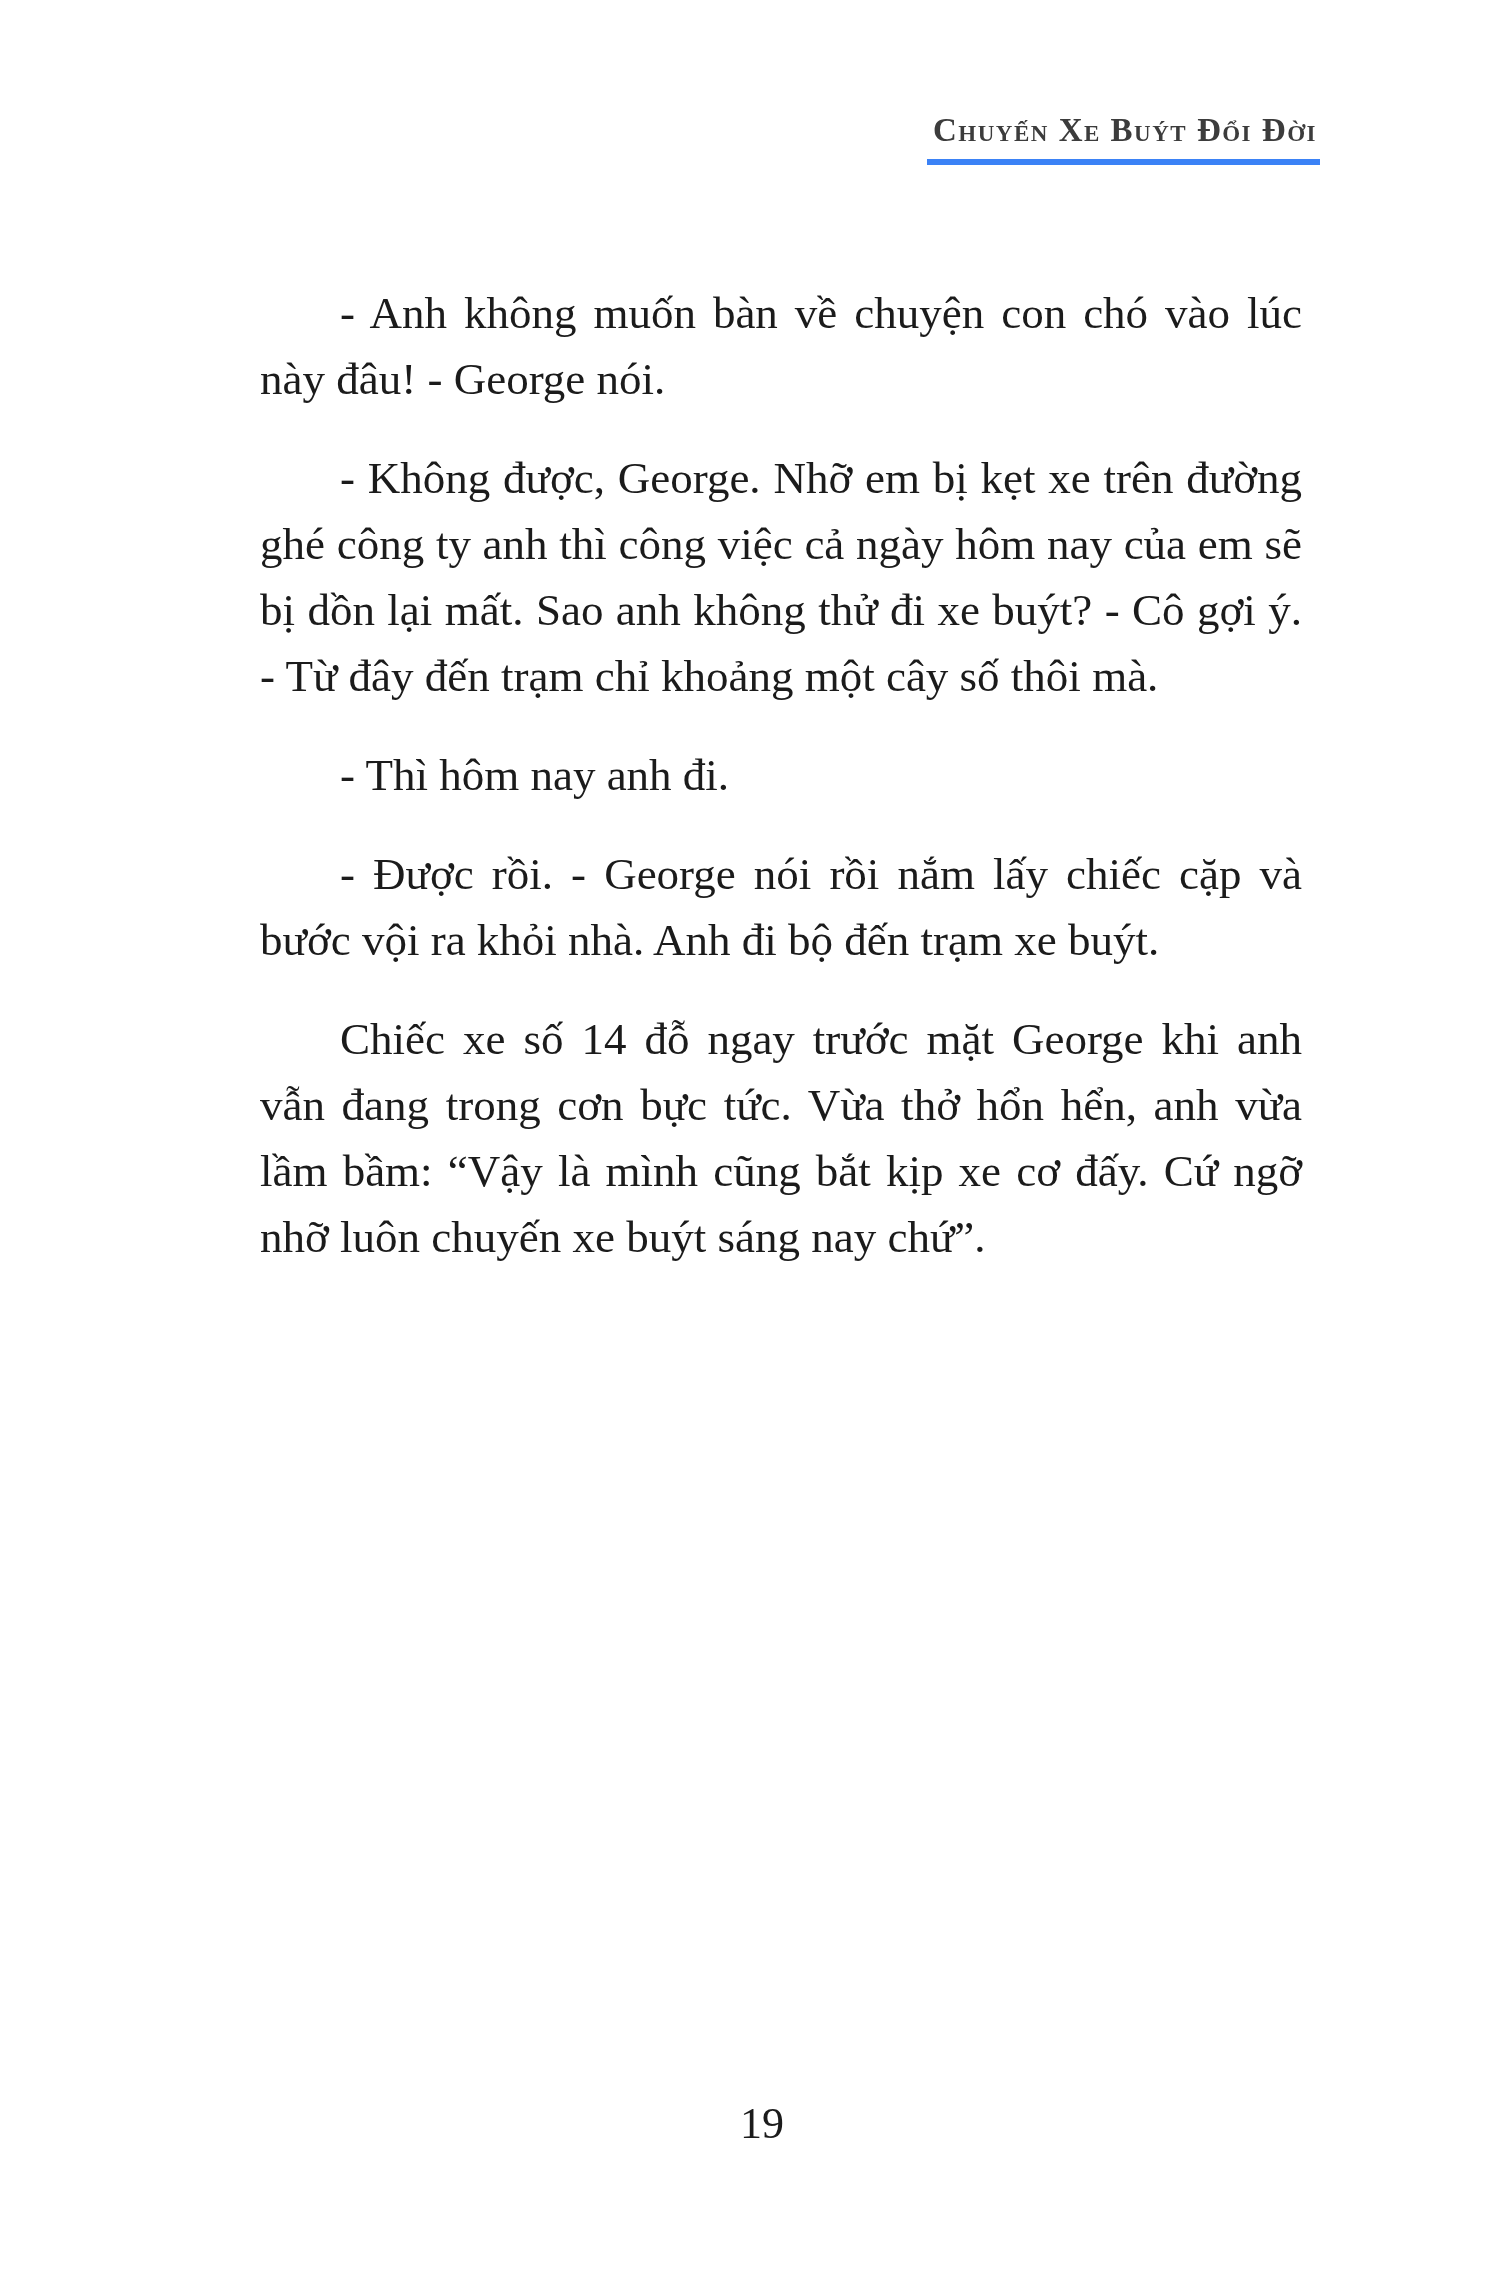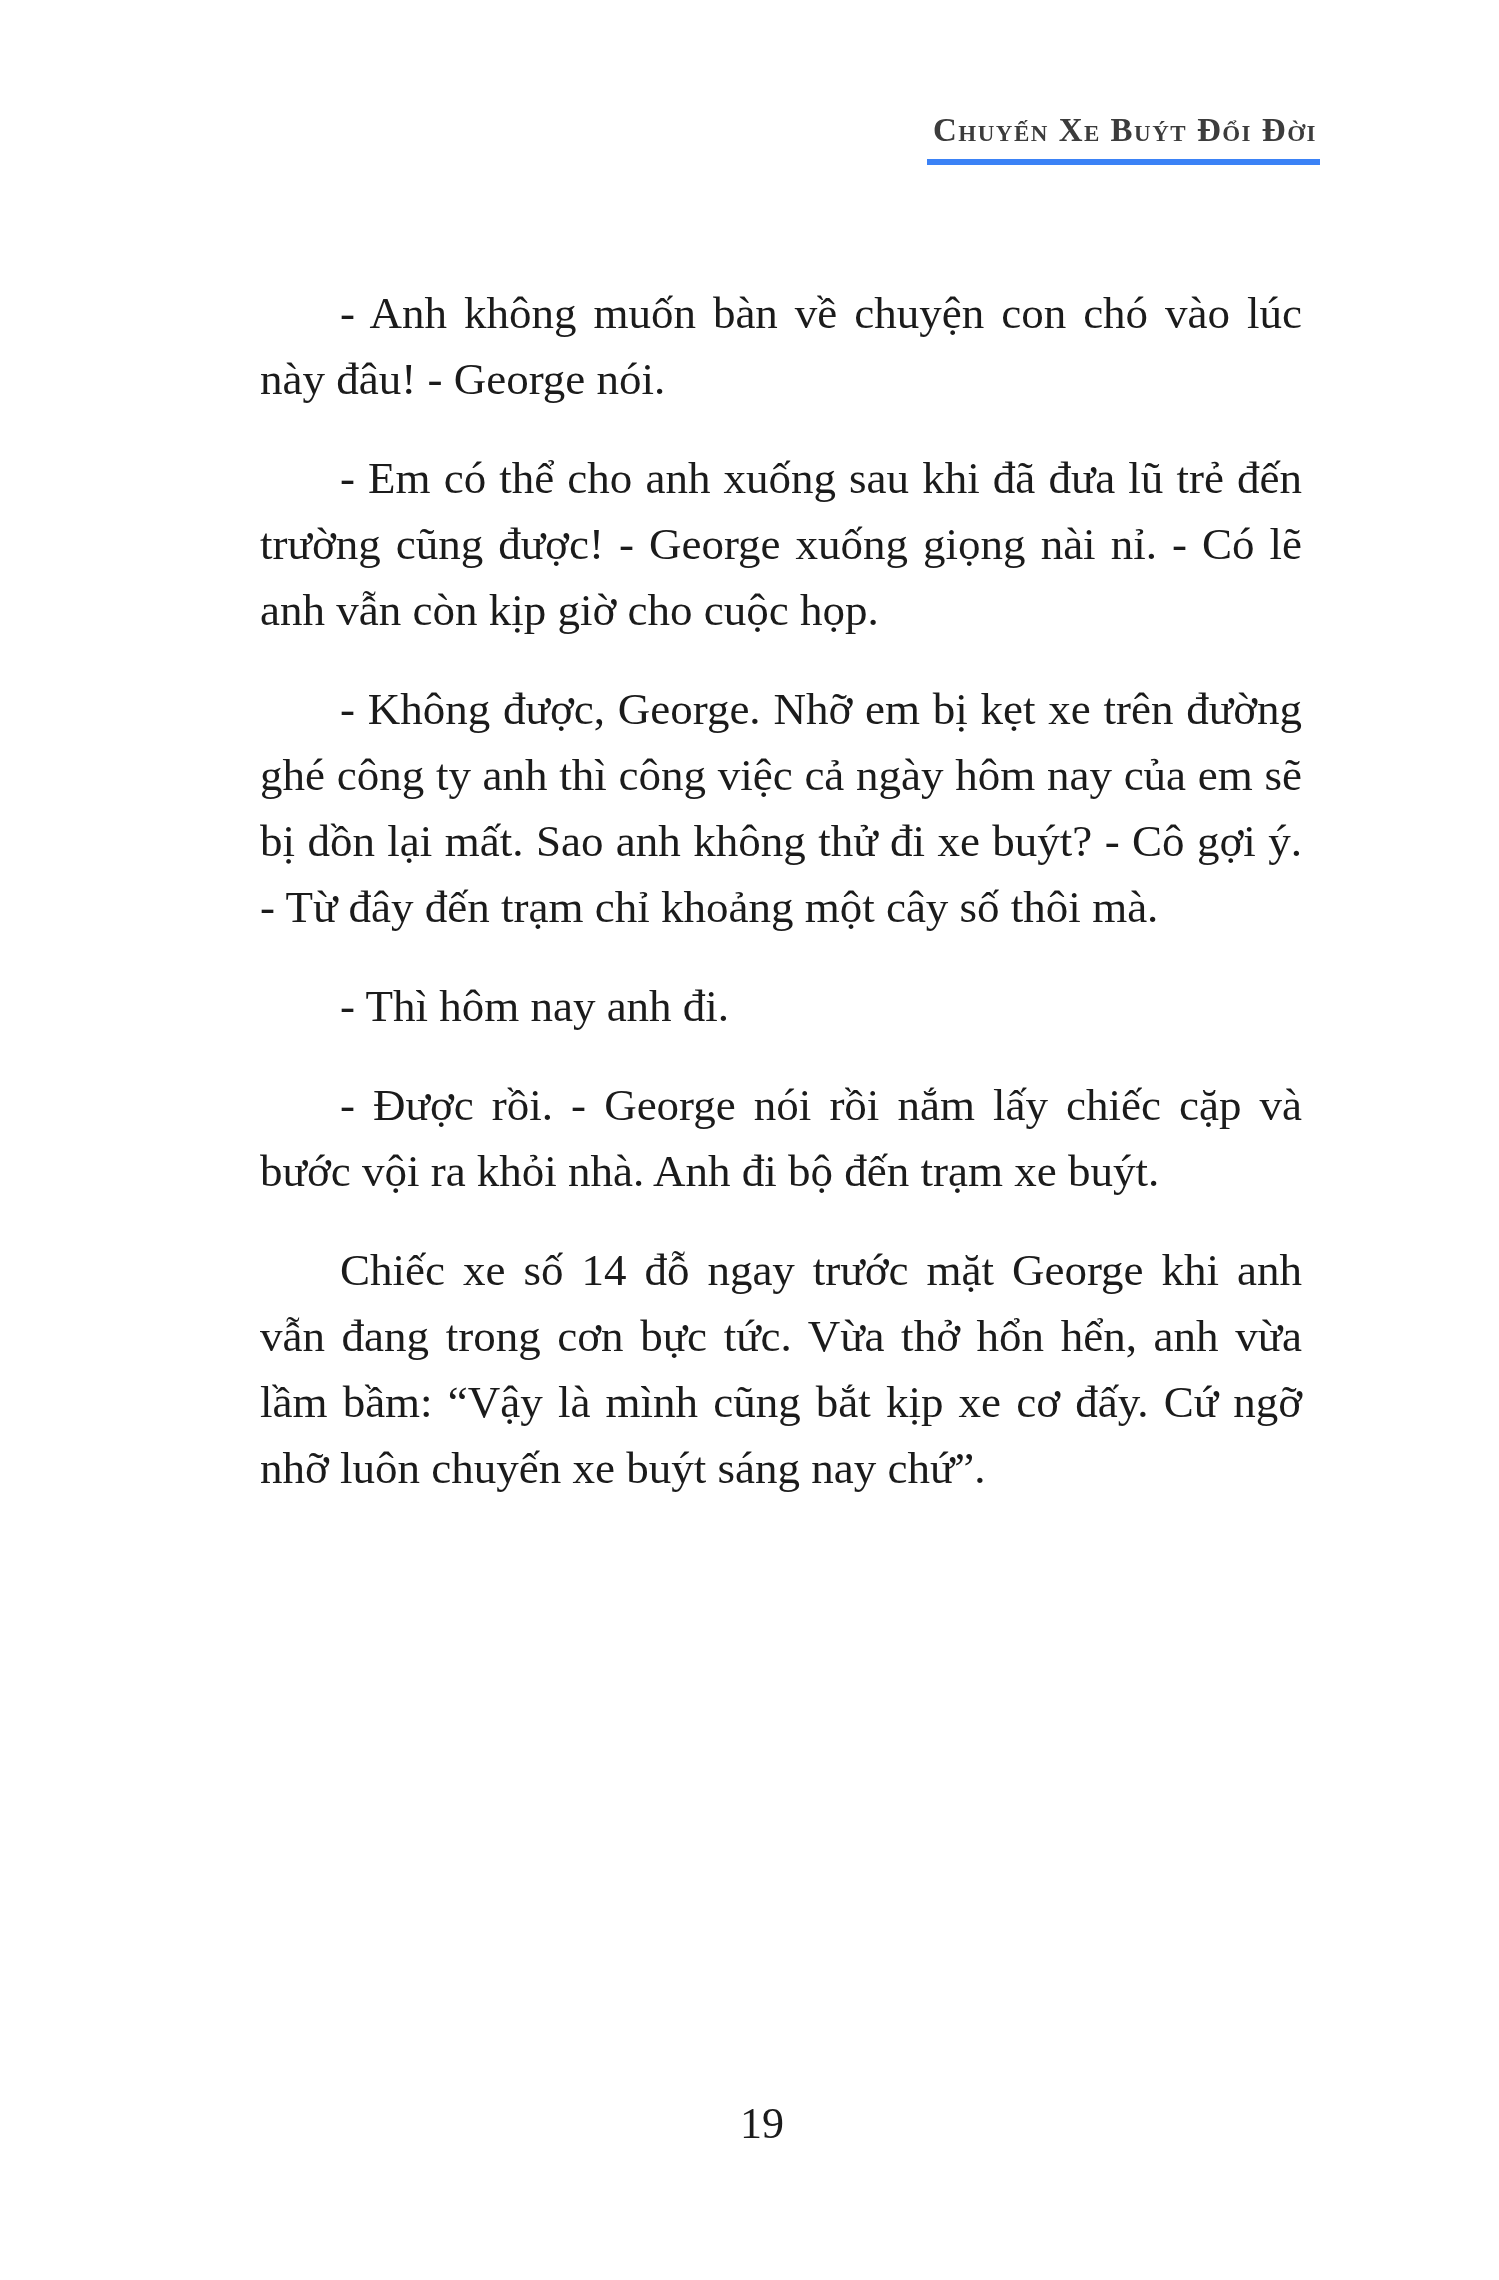--- a/index.html
+++ b/index.html
@@ -68,21 +68,20 @@
 <body>
 
 <div class="page">
 
   <div class="running-header">
     <span class="running-header-text">Chuyến Xe Buýt Đổi Đời</span>
   </div>
 
   <div class="text-block">
     <p>- Anh không muốn bàn về chuyện con chó vào lúc này đâu! - George nói.</p>
-    <p>- Em có thể cho anh xuống sau khi đã đưa lũ trẻ đến trường cũng được! -  George xuống giọng nài nỉ. - Có lẽ anh vẫn còn kịp giờ cho cuộc họp.</p>
     <p>- Không được, George. Nhỡ em bị kẹt xe trên đường ghé công ty anh thì công việc cả ngày hôm nay của em sẽ bị dồn lại mất. Sao anh không thử đi xe buýt? - Cô gợi ý. - Từ đây đến trạm chỉ khoảng một cây số thôi mà.</p>
     <p>- Thì hôm nay anh đi.</p>
     <p>- Được rồi. - George nói rồi nắm lấy chiếc cặp và bước vội ra khỏi nhà. Anh đi bộ đến trạm xe buýt.</p>
     <p>Chiếc xe số 14 đỗ ngay trước mặt George khi anh vẫn đang trong cơn bực tức. Vừa thở hổn hển, anh vừa lầm bầm: “Vậy là mình cũng bắt kịp xe cơ đấy. Cứ ngỡ nhỡ luôn chuyến xe buýt sáng nay chứ”.</p>
   </div>
 
   <div class="page-number">19</div>
 
 </div>
 

